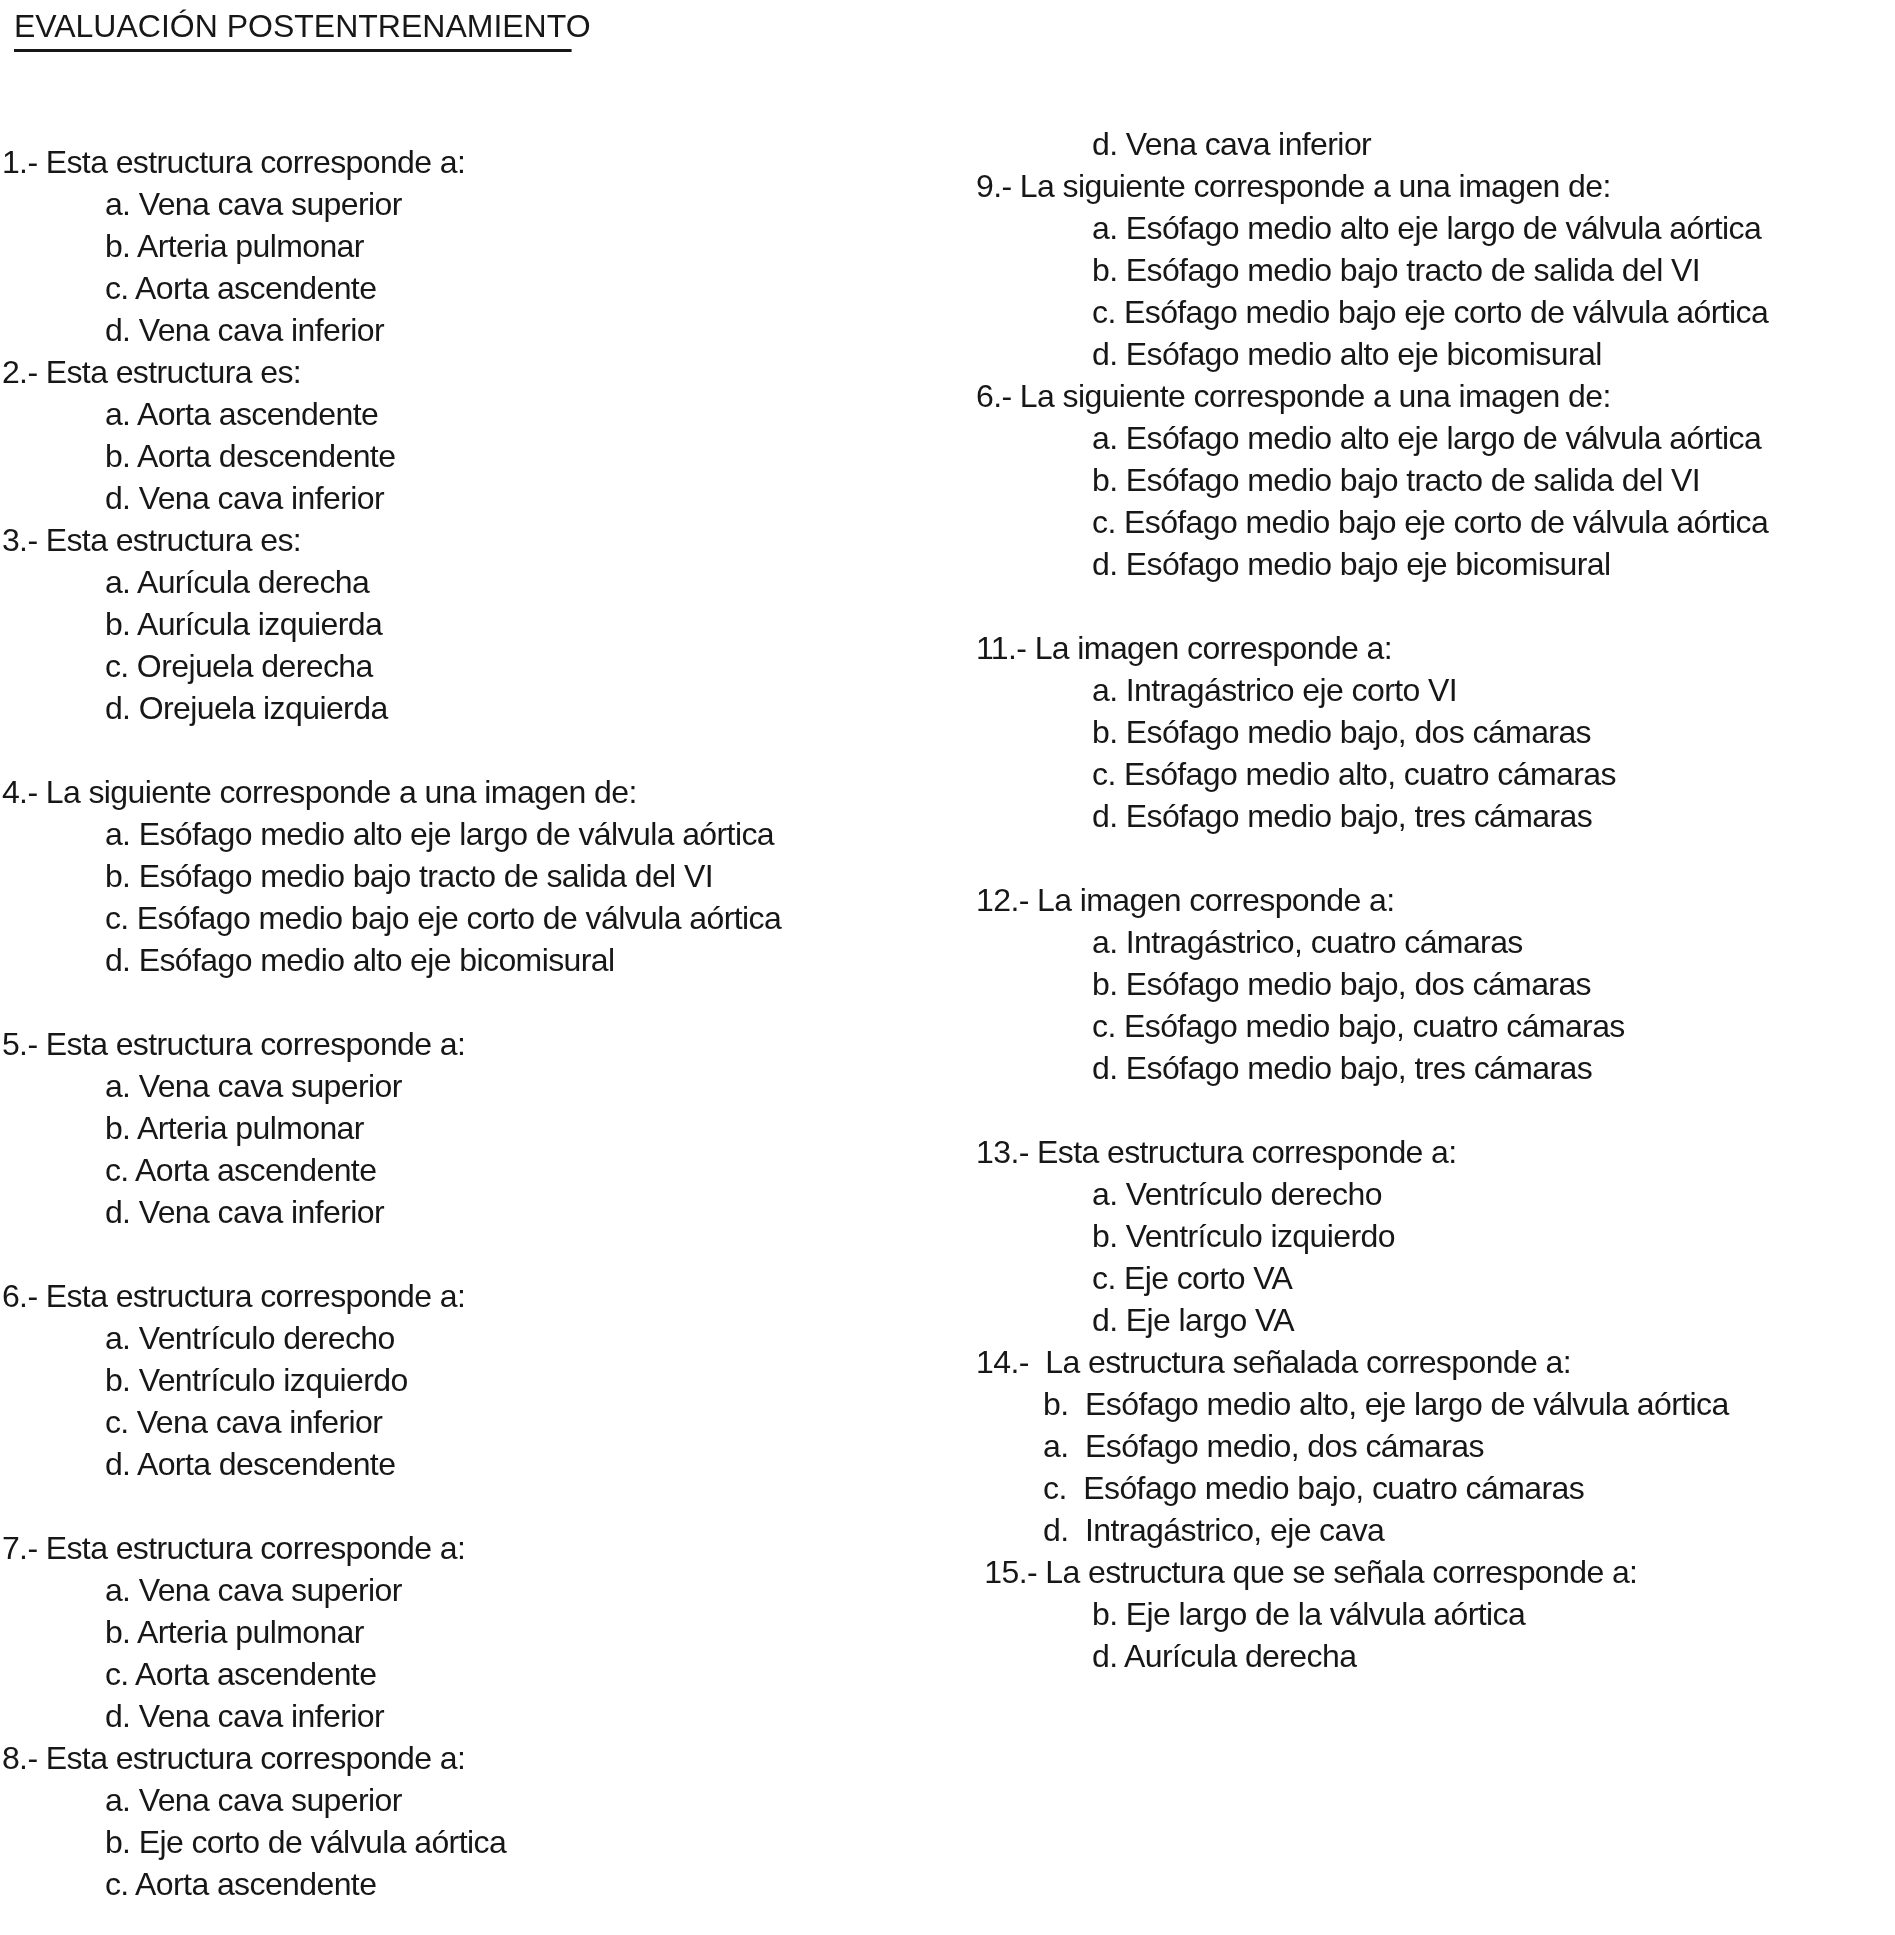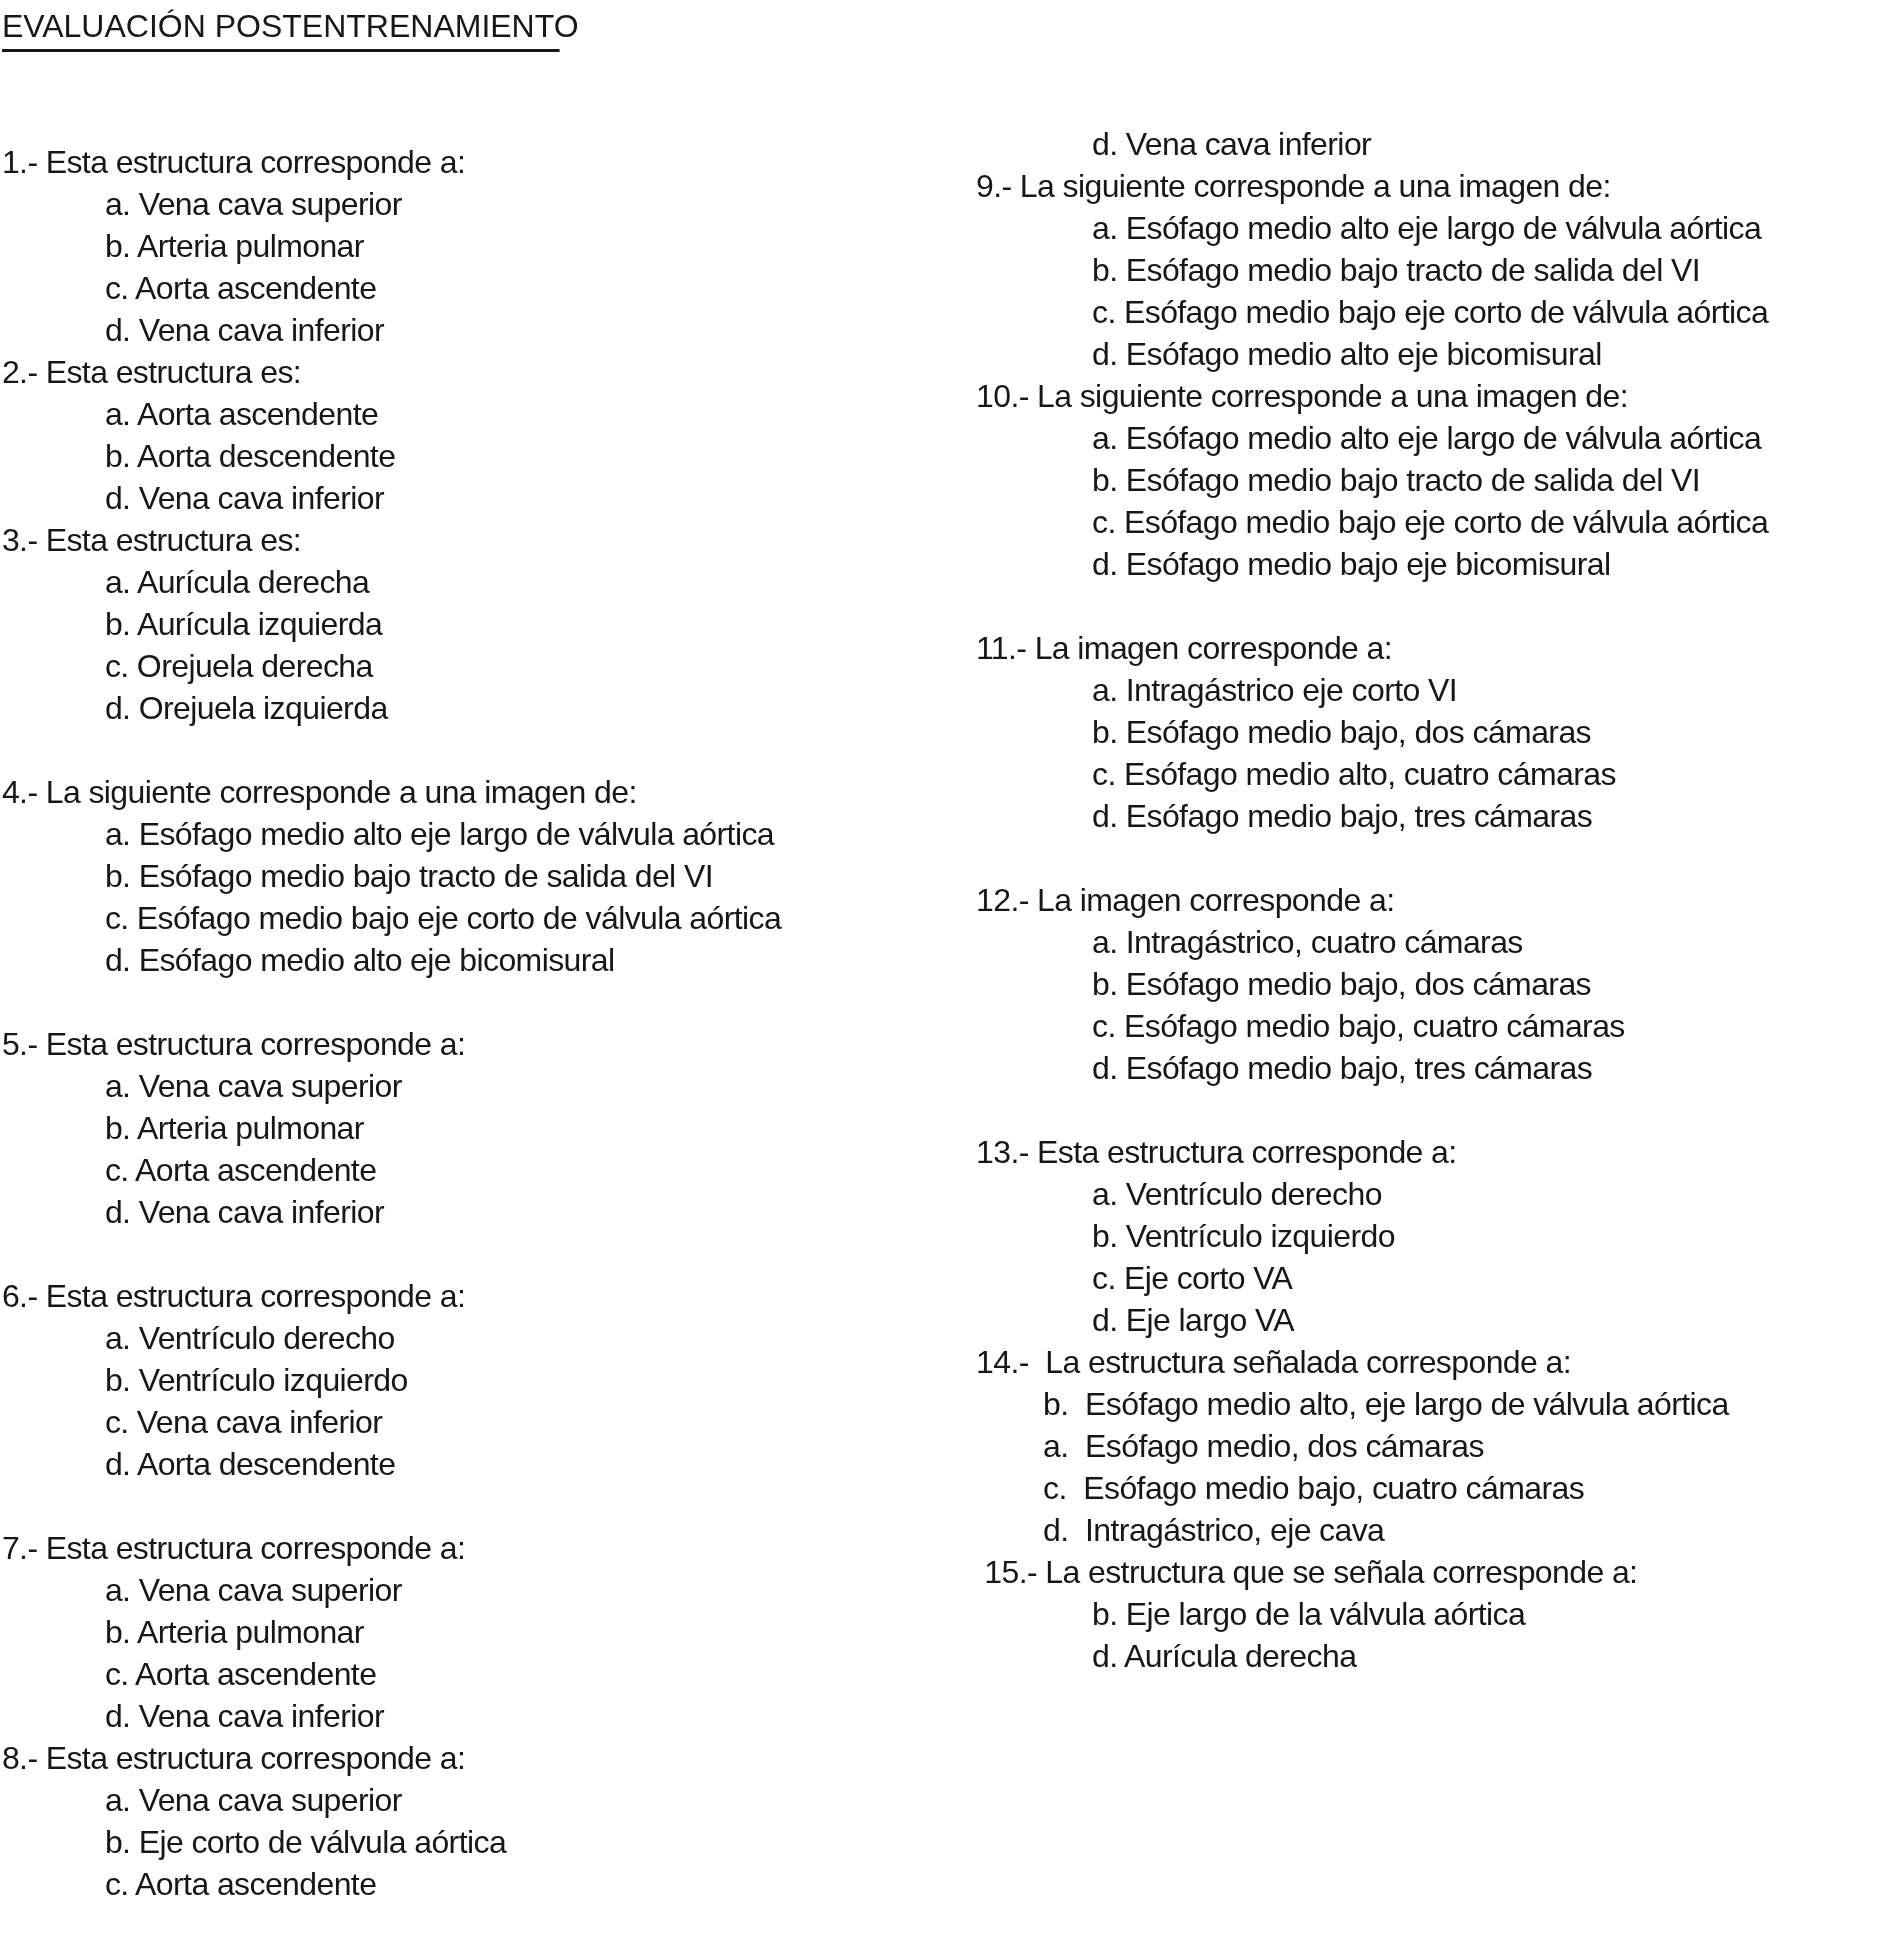--- a/index.html
+++ b/index.html
@@ -38,20 +38,21 @@
     font-weight: 400;
     font-size: 32px;
     line-height: 42px;
   }
   .title-text {
     display: inline-block;
     letter-spacing: 0;
     padding-bottom: 4.5px;
     
     background: linear-gradient(currentColor, currentColor) left bottom / calc(100% - 19.4px) 3.2px no-repeat;
+    margin-left: 12px;
   }
   .line {
     white-space: pre;  
   }
   .question .option {
     padding-left: 103px;
   }
   .col-right .question .option {
     padding-left: 116px;
   }
@@ -134,21 +135,21 @@
           <div class="line option">d. Vena cava inferior</div>
         </div>
         <div class="question">
           <div class="line header">9.- La siguiente corresponde a una imagen de:</div>
           <div class="line option">a. Esófago medio alto eje largo de válvula aórtica</div>
           <div class="line option">b. Esófago medio bajo tracto de salida del VI</div>
           <div class="line option">c. Esófago medio bajo eje corto de válvula aórtica</div>
           <div class="line option">d. Esófago medio alto eje bicomisural</div>
         </div>
         <div class="question gap">
-          <div class="line header">10.- La siguiente corresponde a una imagen de:</div>
+          <div class="line header">6.- La siguiente corresponde a una imagen de:</div>
           <div class="line option">a. Esófago medio alto eje largo de válvula aórtica</div>
           <div class="line option">b. Esófago medio bajo tracto de salida del VI</div>
           <div class="line option">c. Esófago medio bajo eje corto de válvula aórtica</div>
           <div class="line option">d. Esófago medio bajo eje bicomisural</div>
         </div>
         <div class="question gap">
           <div class="line header">11.- La imagen corresponde a:</div>
           <div class="line option">a. Intragástrico eje corto VI</div>
           <div class="line option">b. Esófago medio bajo, dos cámaras</div>
           <div class="line option">c. Esófago medio alto, cuatro cámaras</div>

